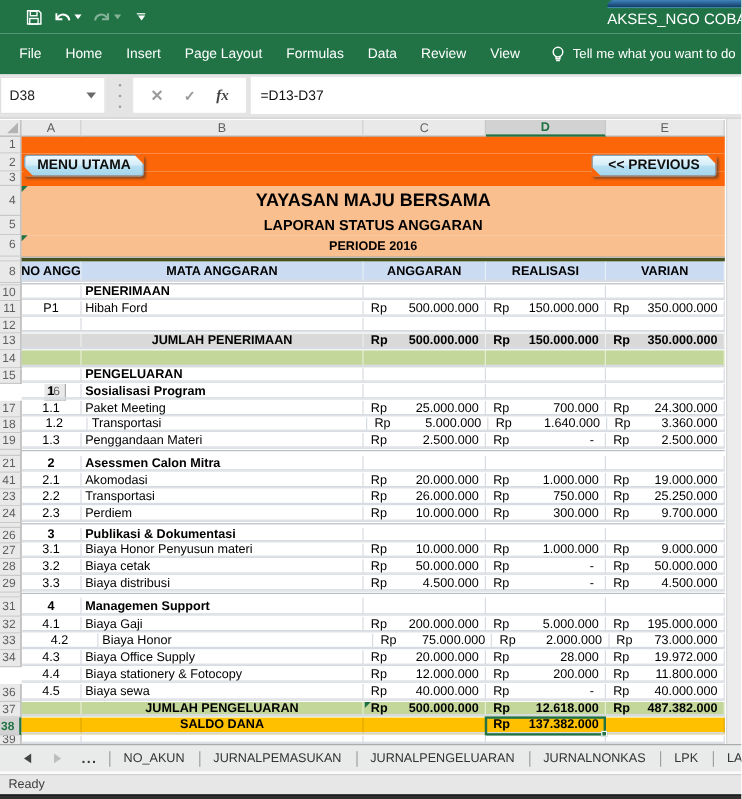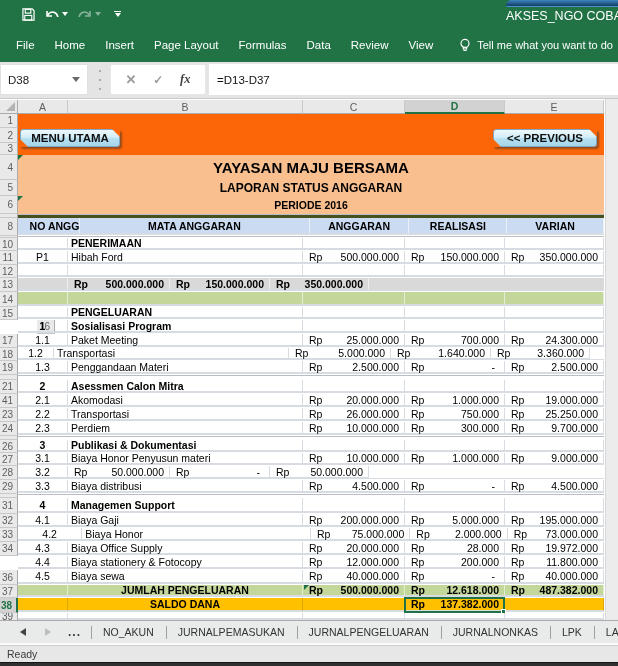--- a/index.html
+++ b/index.html
@@ -228,21 +228,21 @@
         <div class="band" style="top: 44px; height: 12px; background: rgb(252, 102, 8);"></div>
         <div class="band" style="top: 56px; height: 25px; background: rgb(250, 191, 143);"></div>
         <div class="titleline" style="top: 56px; height: 25px; line-height: 25px; font-size: 15px;">YAYASAN MAJU BERSAMA</div>
         <div class="err-tri" style="left: 18px; top: 56px;"></div>
         <div class="band" style="top: 81px; height: 16px; background: rgb(250, 191, 143);"></div>
         <div class="titleline" style="top: 81px; height: 16px; line-height: 16px; font-size: 12px;">LAPORAN STATUS ANGGARAN</div>
         <div class="band" style="top: 97px; height: 18px; background: rgb(250, 191, 143);"></div>
         <div class="titleline" style="top: 97px; height: 18px; line-height: 18px; font-size: 10.5px;">PERIODE 2016</div>
         <div class="err-tri" style="left: 18px; top: 97px;"></div>
         <div class="band b-bottom" style="top: 115px; height: 4px; border-top: 1px solid rgb(185, 189, 196); background: rgb(70, 81, 29);"></div>
-        <div class="row b-bottom" style="top: 119px; height: 17px; background: rgb(203, 219, 242); padding-left: 12px;">
+        <div class="row b-bottom" style="top: 119px; height: 17px; background: rgb(203, 219, 242);">
           <div class="cell gl ctr bold" style="width: 50px; border-right-color: rgba(255, 255, 255, 0.55);">NO ANGG</div>
           <div class="cell gl ctr bold" style="width: 235px; border-right-color: rgba(255, 255, 255, 0.55);">MATA ANGGARAN</div>
           <div class="cell gl ctr bold" style="width: 102px; border-right-color: rgba(255, 255, 255, 0.55);">ANGGARAN</div>
           <div class="cell gl ctr bold" style="width: 100px; border-right-color: rgba(255, 255, 255, 0.55);">REALISASI</div>
           <div class="cell gl ctr bold" style="width: 99px; border-right-color: rgba(255, 255, 255, 0.55);">VARIAN</div>
         </div>
         <div class="band b-bottom" style="top: 137px; height: 2px; border-top: 1px solid rgb(185, 189, 196);"></div>
         <div class="row b-bottom" style="top: 139px; height: 12px;">
           <div class="cell gl" style="width: 50px;"></div>
           <div class="cell gl txt bold" style="width: 235px;">PENERIMAAN</div>
@@ -268,20 +268,21 @@
         </div>
         <div class="row b-bottom" style="top: 166px; height: 12px;">
           <div class="cell gl" style="width: 50px;"></div>
           <div class="cell gl" style="width: 235px;"></div>
           <div class="cell gl" style="width: 102px;"></div>
           <div class="cell gl" style="width: 100px;"></div>
           <div class="cell gl" style="width: 99px;"></div>
         </div>
         <div class="row b-bottom" style="top: 179px; height: 13px; background: rgb(217, 217, 217);">
           <div class="cell gl" style="width: 50px; border-right-color: rgba(255, 255, 255, 0.55);"></div>
+          <div class="cell gl ctr bold" style="width: 235px; border-right-color: rgba(255, 255, 255, 0.55);">JUMLAH PENERIMAAN</div>
           <div class="cell gl money bold" style="width: 102px; border-right-color: rgba(255, 255, 255, 0.55);">
             <span class="cur">Rp</span>
             <span class="val">500.000.000</span>
           </div>
           <div class="cell gl money bold" style="width: 100px; border-right-color: rgba(255, 255, 255, 0.55);">
             <span class="cur">Rp</span>
             <span class="val">150.000.000</span>
           </div>
           <div class="cell gl money bold" style="width: 99px; border-right-color: rgba(255, 255, 255, 0.55);">
             <span class="cur">Rp</span>
@@ -319,21 +320,21 @@
           <div class="cell gl money" style="width: 100px;">
             <span class="cur">Rp</span>
             <span class="val">700.000</span>
           </div>
           <div class="cell gl money" style="width: 99px;">
             <span class="cur">Rp</span>
             <span class="val">24.300.000</span>
           </div>
         </div>
         <div class="row b-bottom" style="top: 249px; height: 12px;">
-          <div class="cell gl ctr" style="width: 36px;">1.2</div>
+          <div class="cell gl ctr" style="width: 56px;">1.2</div>
           <div class="cell gl txt" style="width: 235px;">Transportasi</div>
           <div class="cell gl money" style="width: 102px;">
             <span class="cur">Rp</span>
             <span class="val">5.000.000</span>
           </div>
           <div class="cell gl money" style="width: 100px;">
             <span class="cur">Rp</span>
             <span class="val">1.640.000</span>
           </div>
           <div class="cell gl money" style="width: 99px;">
@@ -432,20 +433,21 @@
             <span class="cur">Rp</span>
             <span class="val">1.000.000</span>
           </div>
           <div class="cell gl money" style="width: 99px;">
             <span class="cur">Rp</span>
             <span class="val">9.000.000</span>
           </div>
         </div>
         <div class="row b-bottom" style="top: 367px; height: 13px;">
           <div class="cell gl ctr" style="width: 50px;">3.2</div>
+          <div class="cell gl txt" style="width: 235px;">Biaya cetak</div>
           <div class="cell gl money" style="width: 102px;">
             <span class="cur">Rp</span>
             <span class="val">50.000.000</span>
           </div>
           <div class="cell gl money" style="width: 100px;">
             <span class="cur">Rp</span>
             <span class="val dash">-</span>
           </div>
           <div class="cell gl money" style="width: 99px;">
             <span class="cur">Rp</span>

